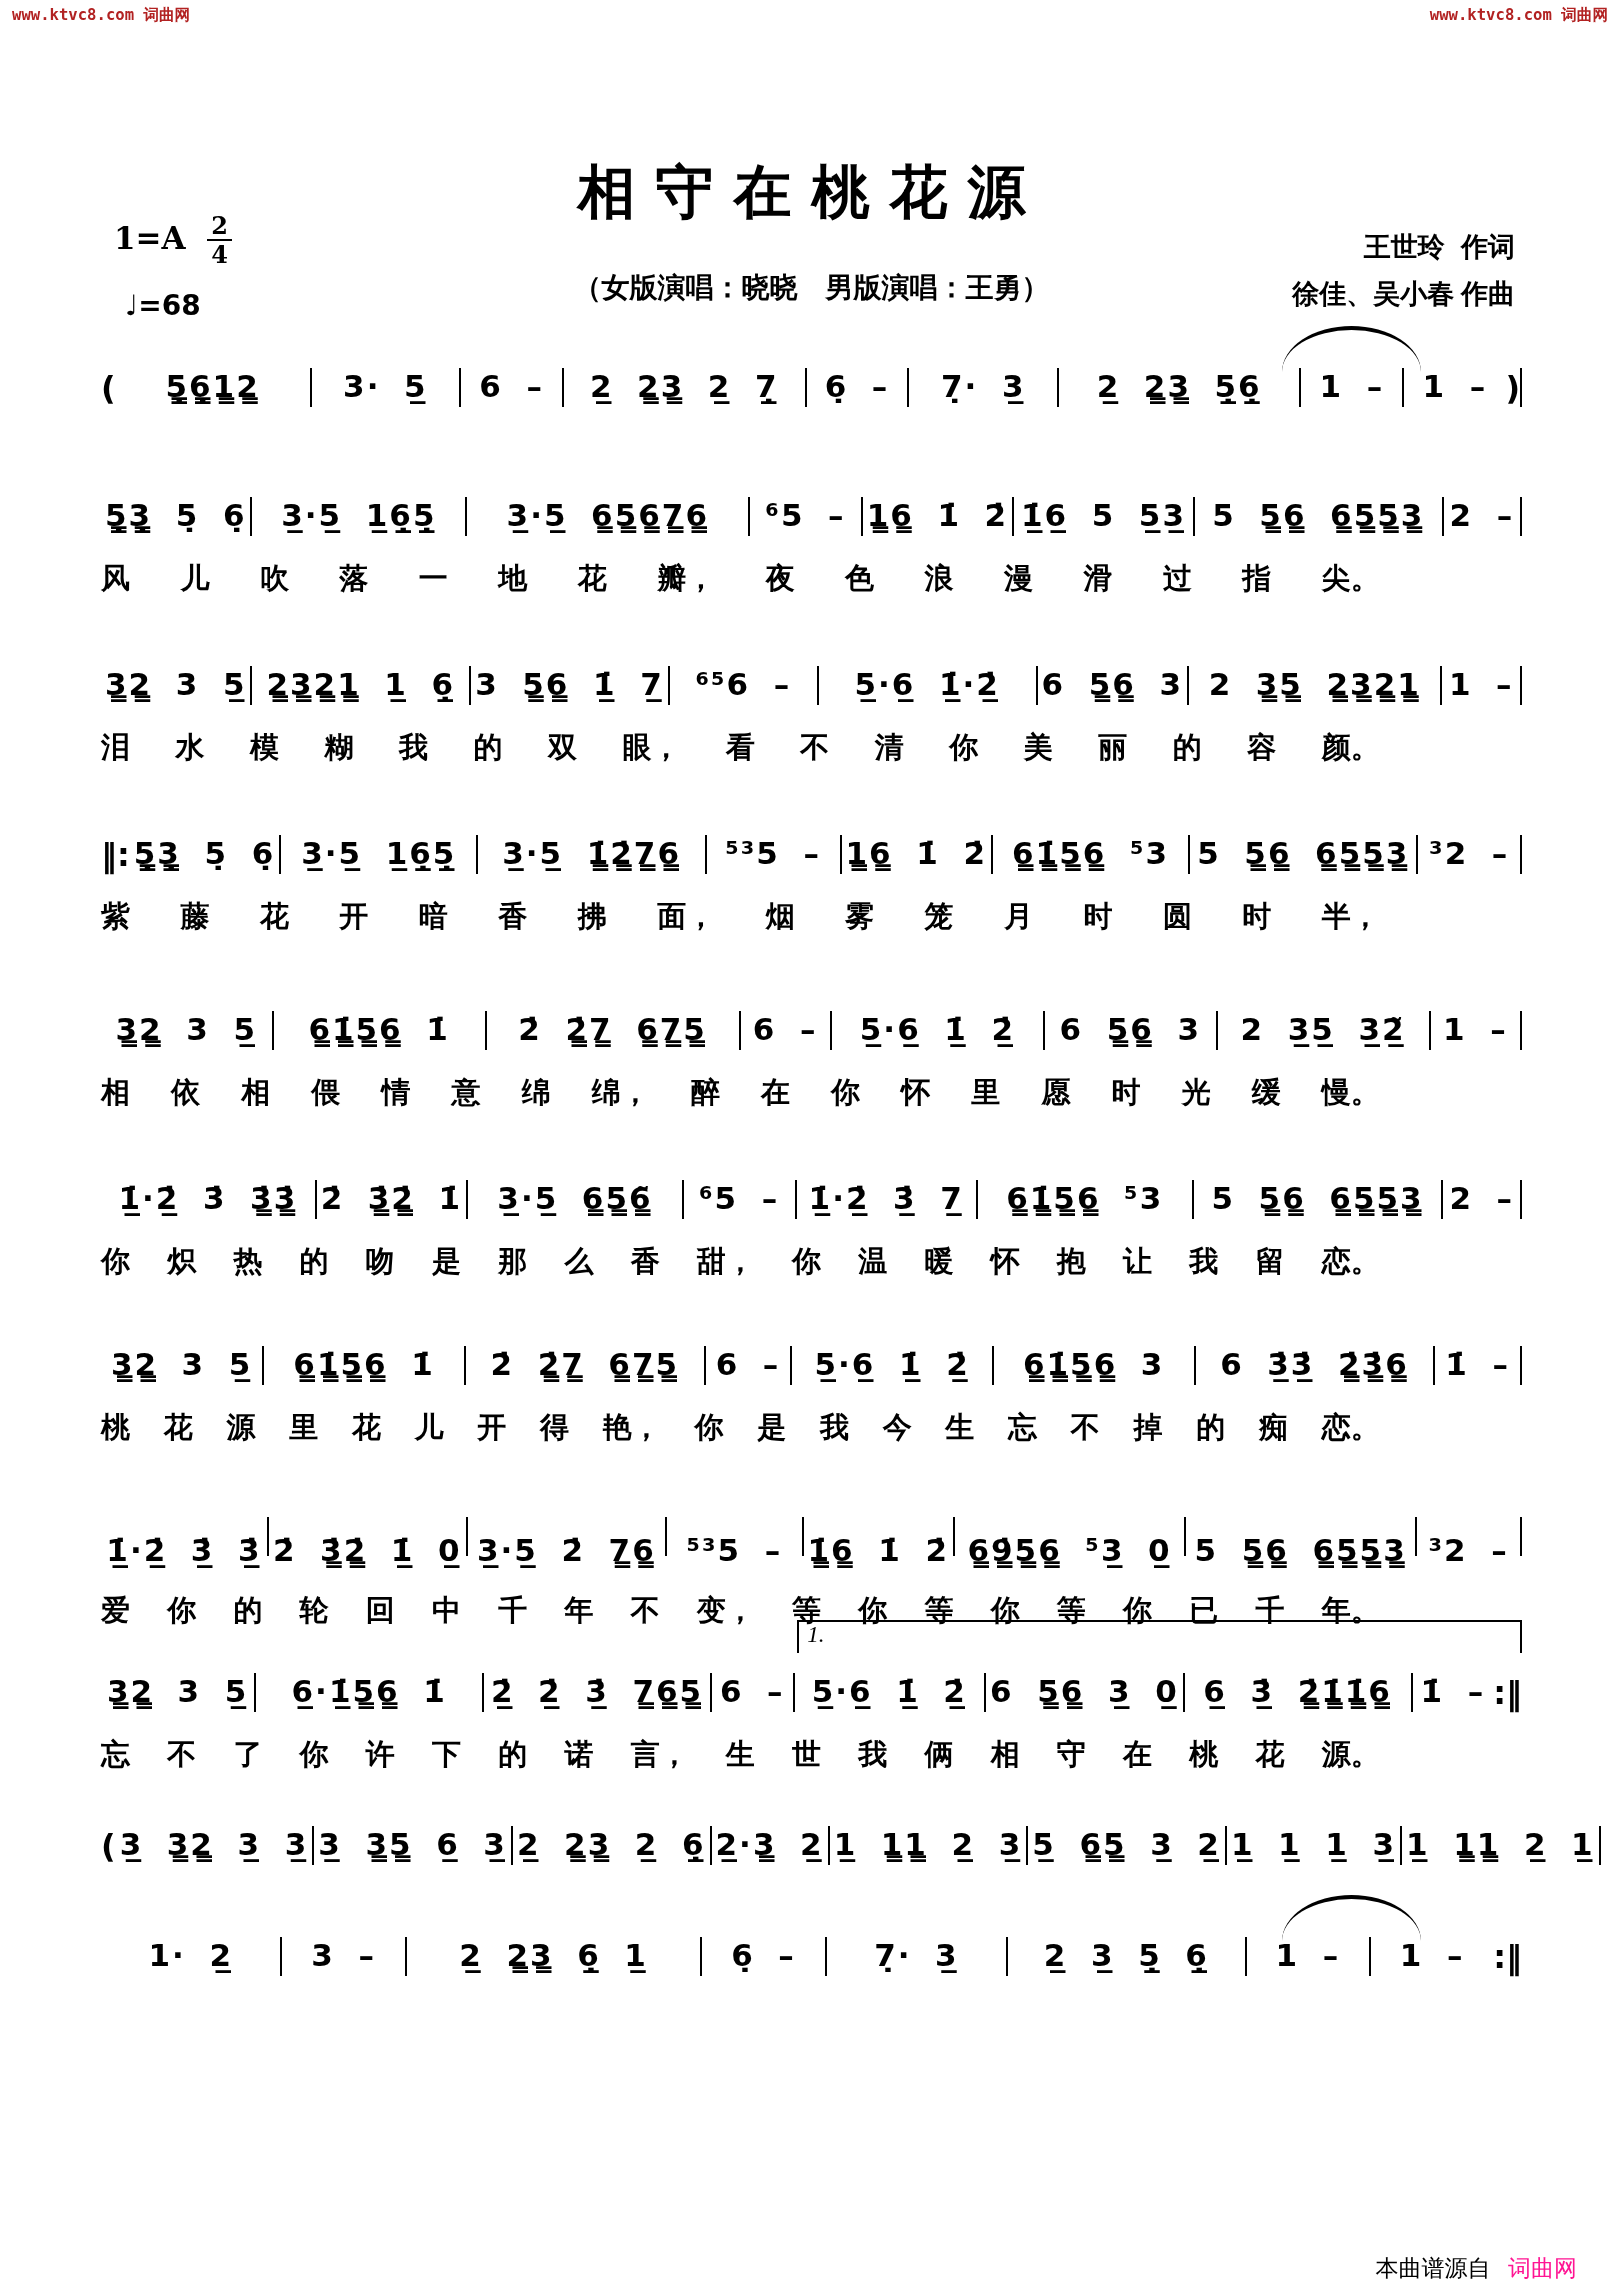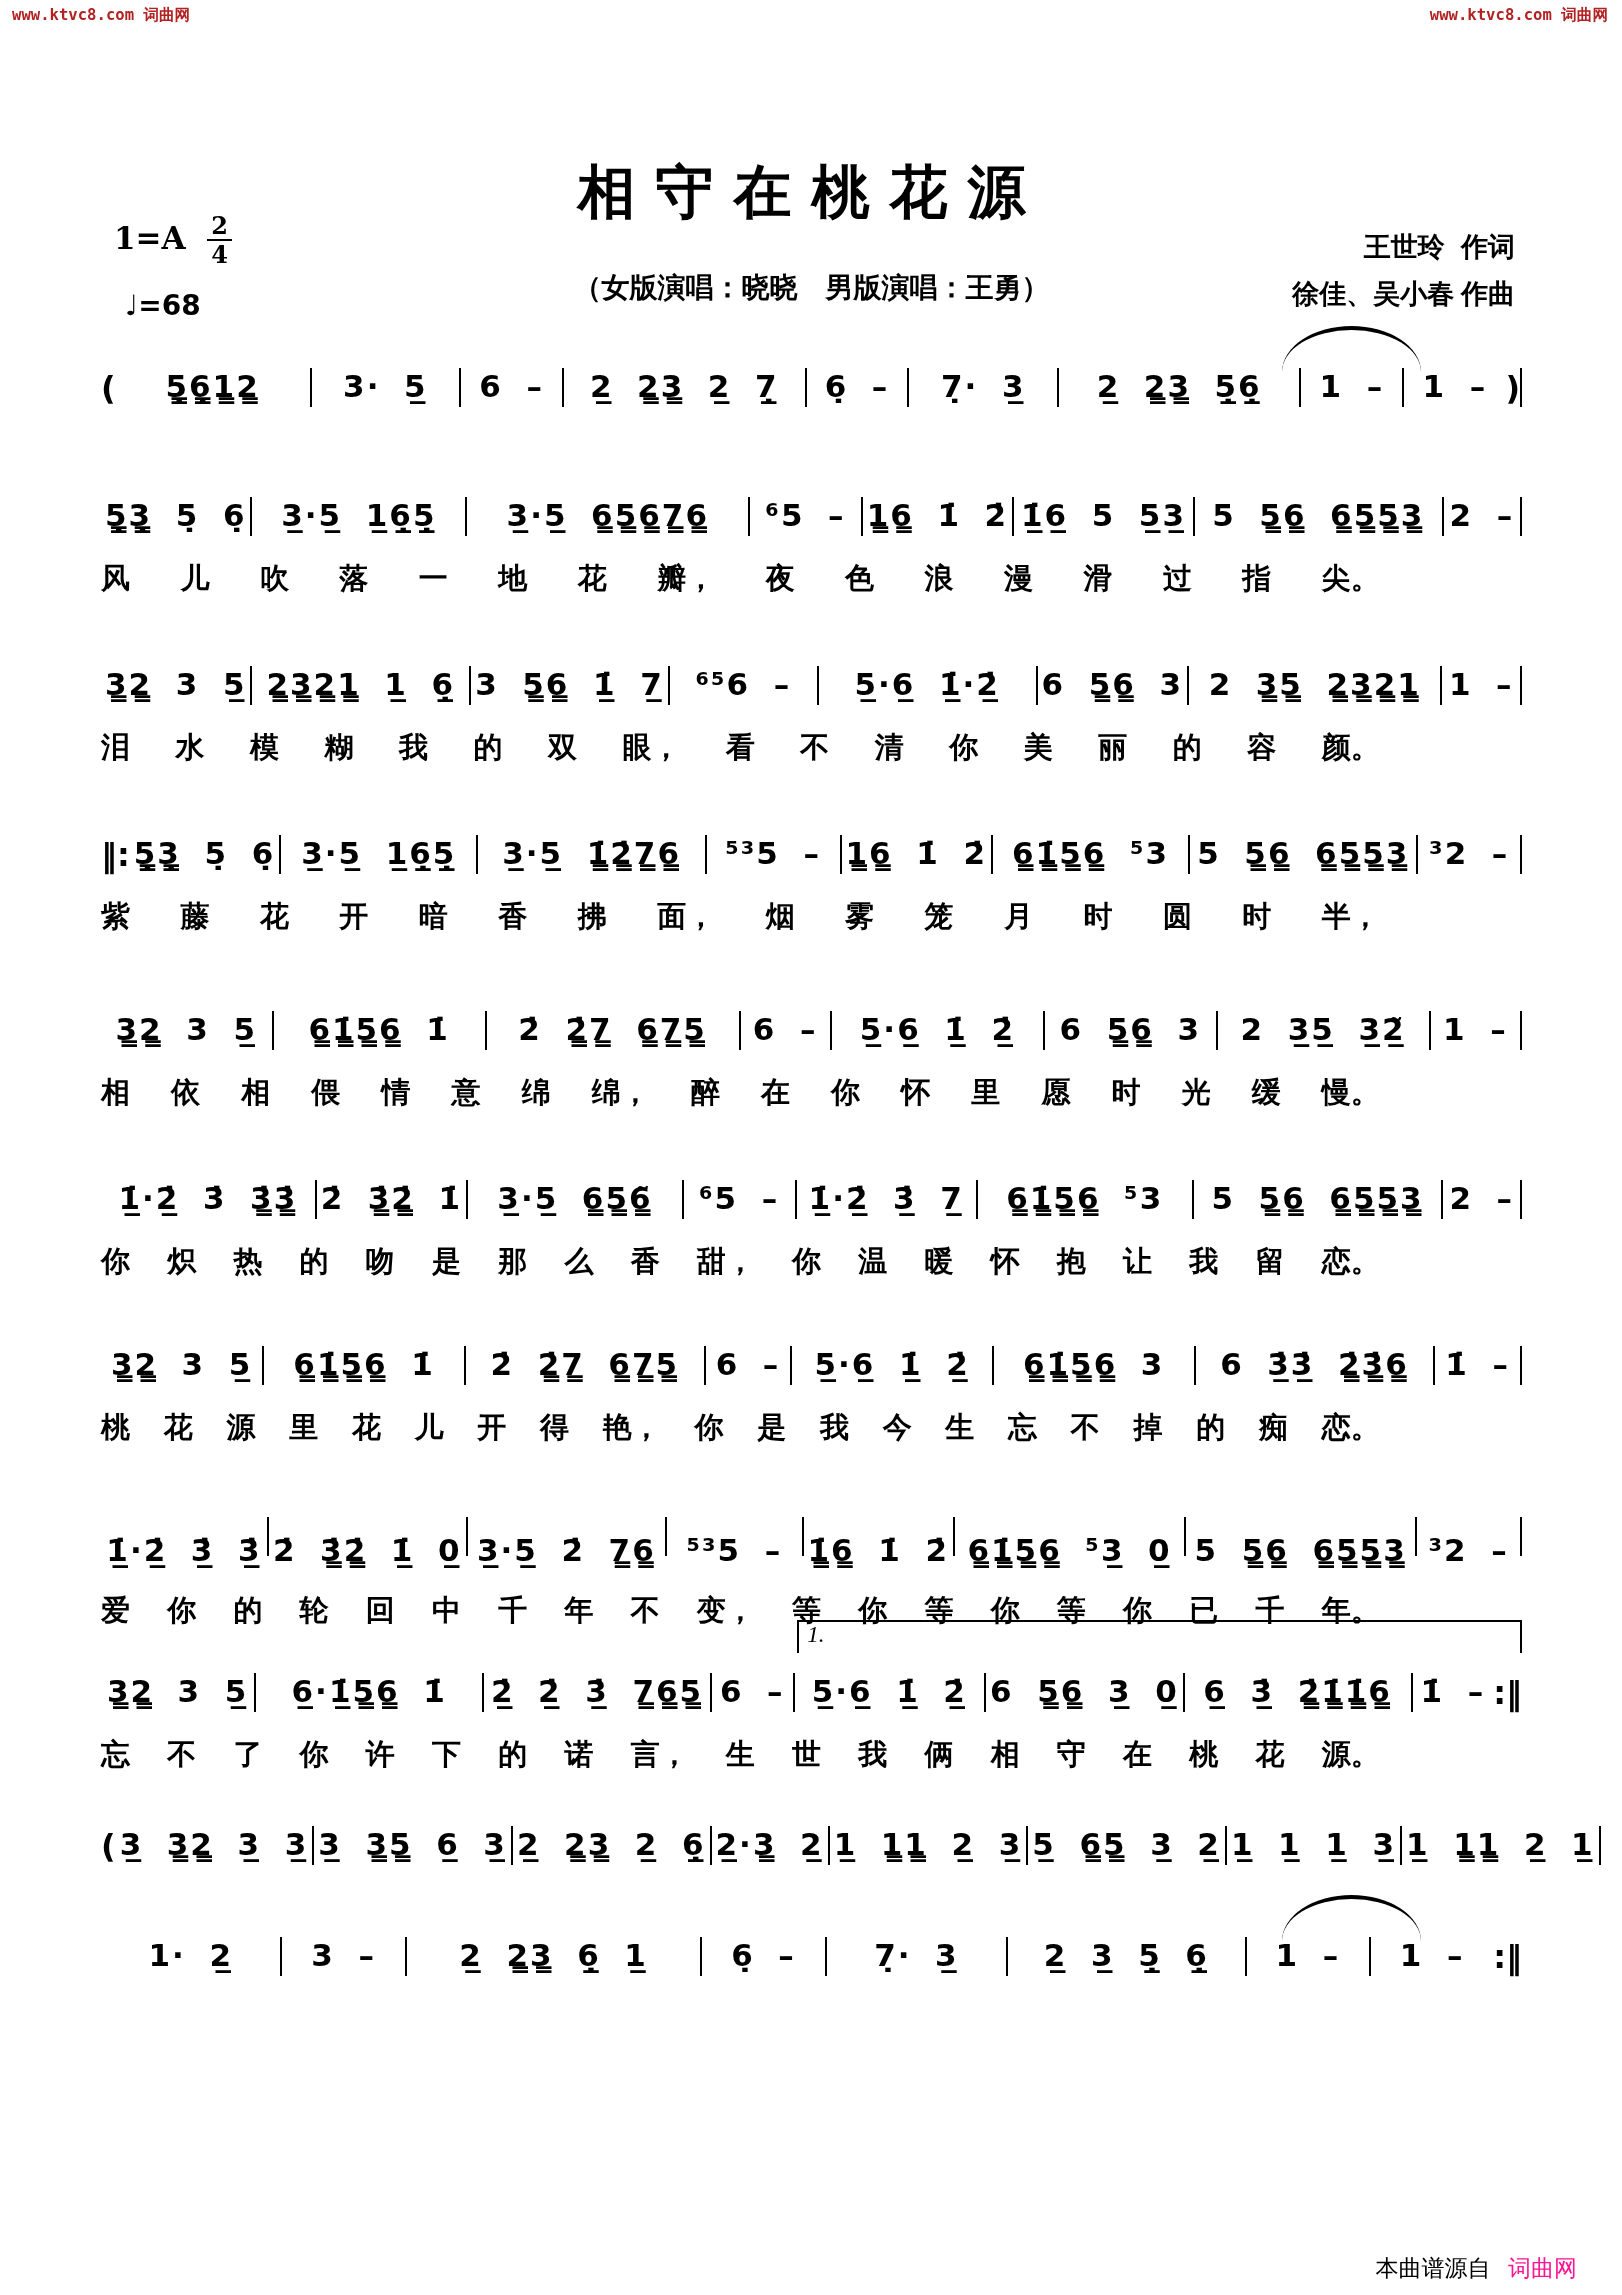--- a/index.html
+++ b/index.html
@@ -336,21 +336,21 @@
           <span class="measure" style="flex: 5 1 0px; margin-top: 28px;">1̲̇·2̲̇ 3̲̇ 3̲̇</span>
           <div class="bar"></div>
           <span class="measure" style="flex: 5 1 0px;">2̇ 3̳̇2̳̇ 1̲̇ 0̲</span>
           <div class="bar"></div>
           <span class="measure" style="flex: 6 1 0px;">3̲·5̲ 2̇ 7̳6̳</span>
           <div class="bar"></div>
           <span class="measure" style="flex: 4 1 0px;">⁵³5 –</span>
           <div class="bar"></div>
           <span class="measure" style="flex: 4 1 0px;">1̳̇6̳ 1̇ 2̇</span>
           <div class="bar"></div>
-          <span class="measure" style="flex: 7 1 0px;">6̳1̳̇5̳6̳ ⁵3̲ 0̲</span>
+          <span class="measure" style="flex: 7 1 0px;">6̳9̳̇5̳6̳ ⁵3̲ 0̲</span>
           <div class="bar"></div>
           <span class="measure" style="flex: 7 1 0px;">5 5̳6̳ 6̳5̳5̳3̳</span>
           <div class="bar"></div>
           <span class="measure" style="flex: 3 1 0px;">³2 –</span>
           <div class="bar"></div>
         </div>
         <div class="lyrics">
           <span class="syll">爱</span>
           <span class="syll">你</span>
           <span class="syll">的</span>

